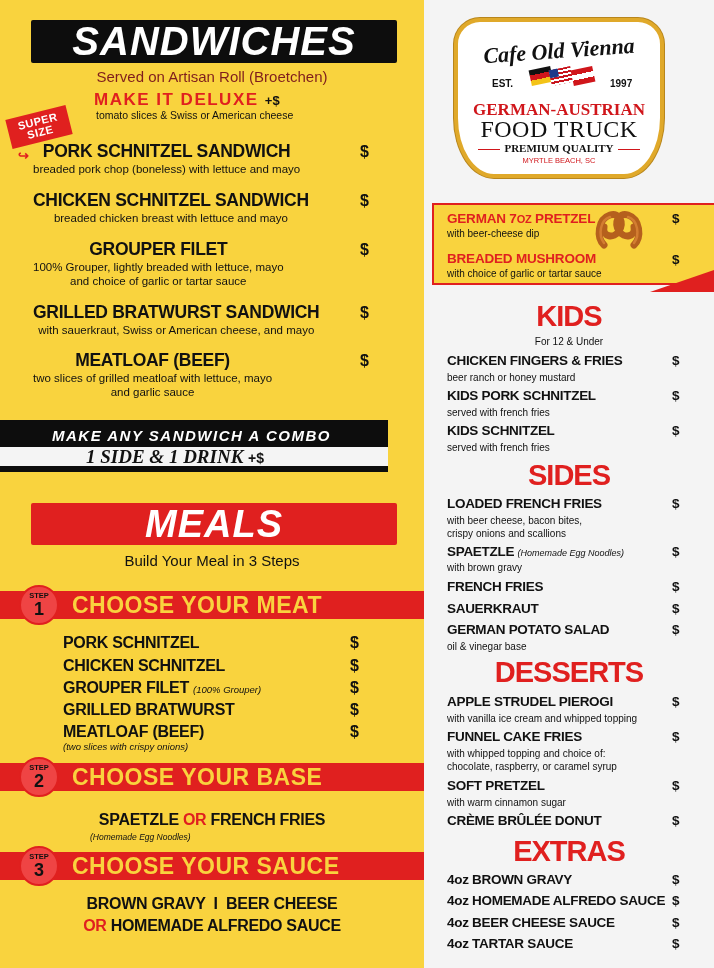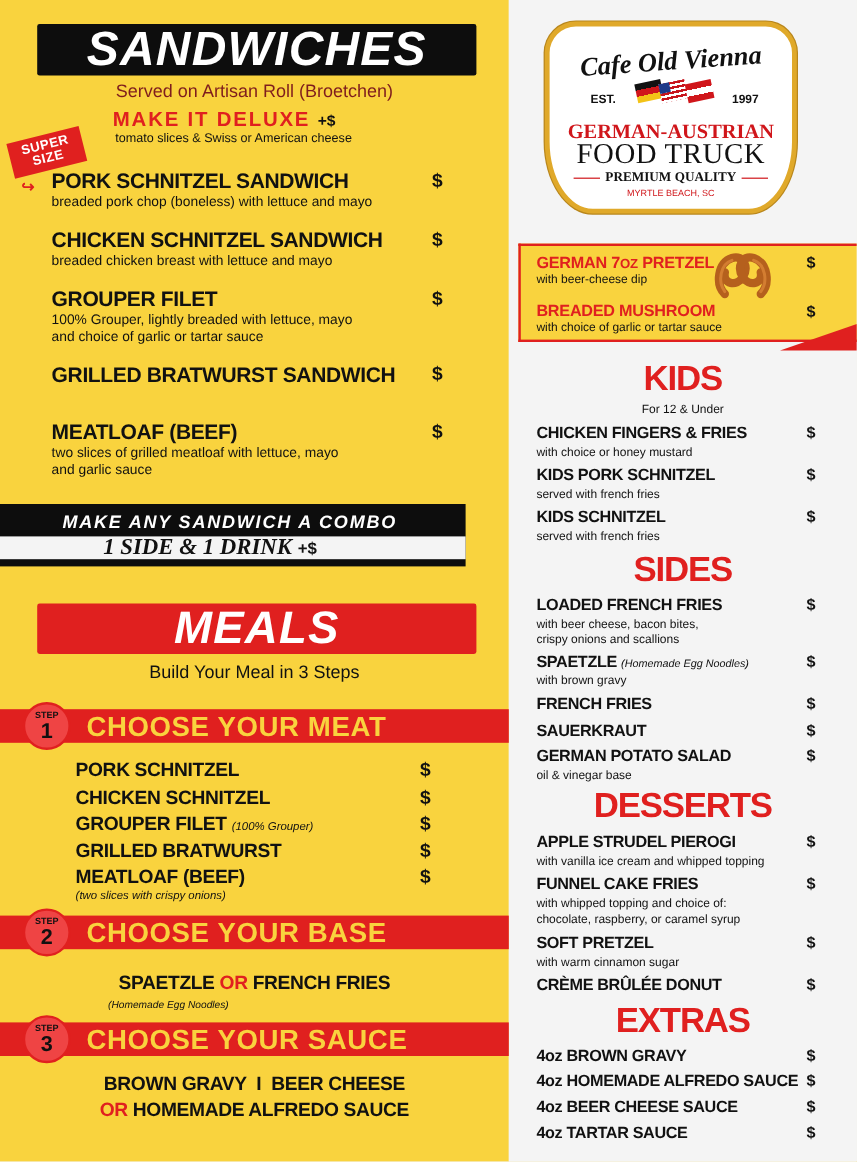--- a/index.html
+++ b/index.html
@@ -14,21 +14,21 @@
     color: #fff; font-weight: bold; font-style: italic; font-size: 40px; letter-spacing: 1px; text-align: center; line-height: 43px; }
   .served { position: absolute; left: 0; width: 424px; top: 68px; text-align: center; font-size: 15px; color: #7f1d1d; }
   .deluxe { position: absolute; left: 94px; top: 90px; font-size: 17px; font-weight: bold; color: #e0201f; letter-spacing: 1.5px; }
   .deluxe .plus { color: #111; font-size: 13px; letter-spacing: 0; }
   .deluxe-sub { position: absolute; left: 96px; top: 109px; font-size: 10.5px; color: #111; }
 
   .super { position: absolute; left: 8px; top: 112px; width: 62px; height: 30px; background: #e0201f; transform: rotate(-14deg);
     color: #fff; font-weight: bold; font-size: 11px; line-height: 11px; text-align: center; padding-top: 4px; letter-spacing: 0.5px; }
   .super-arrow { position: absolute; left: 18px; top: 148px; color: #e0201f; font-size: 13px; font-weight: bold; }
 
-  .item { position: absolute; left: 43px; }
+  .item { position: absolute; left: 33px; text-align: center; }
   .item .name { font-size: 17.5px; font-weight: bold; white-space: nowrap; letter-spacing: -0.3px; }
   .item .desc { font-size: 11.5px; line-height: 14px; color: #111; }
   .price { position: absolute; font-weight: bold; font-size: 16px; }
 
   
   .combo-black { position: absolute; left: 0; top: 420px; width: 388px; height: 52px; background: #0d0d0d; }
   .combo-white { position: absolute; left: 0; top: 447px; width: 388px; height: 19px; background: #f4f4f4; }
   .combo-line1 { position: absolute; left: 52px; top: 427px; color: #fff; font-weight: bold; font-style: italic; font-size: 15px; letter-spacing: 1.5px; }
   .combo-line2 { position: absolute; left: 86px; top: 446px; color: #111; font-family: "Liberation Serif", serif; font-weight: bold; font-style: italic; font-size: 19px; }
   .combo-line2 .plus { font-size: 14px; font-style: normal; font-family: "Liberation Sans", sans-serif; }
@@ -118,20 +118,21 @@
 
 <div class="item" style="top:239px">
   <div class="name">GROUPER FILET</div>
   <div class="desc">100% Grouper, lightly breaded with lettuce, mayo</div>
   <div class="desc">and choice of garlic or tartar sauce</div>
 </div>
 <div class="price" style="left:360px;top:241px">$</div>
 
 <div class="item" style="top:302px">
   <div class="name">GRILLED BRATWURST SANDWICH</div>
+  <div class="desc">with sauerkraut, Swiss or American cheese, and mayo</div>
 </div>
 <div class="price" style="left:360px;top:304px">$</div>
 
 <div class="item" style="top:350px">
   <div class="name">MEATLOAF (BEEF)</div>
   <div class="desc">two slices of grilled meatloaf with lettuce, mayo</div>
   <div class="desc">and garlic sauce</div>
 </div>
 <div class="price" style="left:360px;top:352px">$</div>
 
@@ -221,21 +222,21 @@
     <path d="M40 36 C46 28 44 13 34 10"></path>
   </g>
 </svg>
 <div class="app-name" style="top:251px">BREADED MUSHROOM</div>
 <div class="app-desc" style="top:268px">with choice of garlic or tartar sauce</div>
 <div class="r-price" style="top:252px">$</div>
 
 <div class="sec-title" style="top:300px">KIDS</div>
 <div class="sec-sub" style="top:336px">For 12 &amp; Under</div>
 <div class="r-item" style="top:353px">CHICKEN FINGERS &amp; FRIES</div>
-<div class="r-desc" style="top:371px">with choice or honey mustard</div>
+<div class="r-desc" style="top:371px">beer ranch or honey mustard</div>
 <div class="r-price" style="top:353px">$</div>
 <div class="r-item" style="top:388px">KIDS PORK SCHNITZEL</div>
 <div class="r-desc" style="top:406px">served with french fries</div>
 <div class="r-price" style="top:388px">$</div>
 <div class="r-item" style="top:423px">KIDS SCHNITZEL</div>
 <div class="r-desc" style="top:441px">served with french fries</div>
 <div class="r-price" style="top:423px">$</div>
 
 <div class="sec-title" style="top:459px">SIDES</div>
 <div class="r-item" style="top:496px">LOADED FRENCH FRIES</div>

